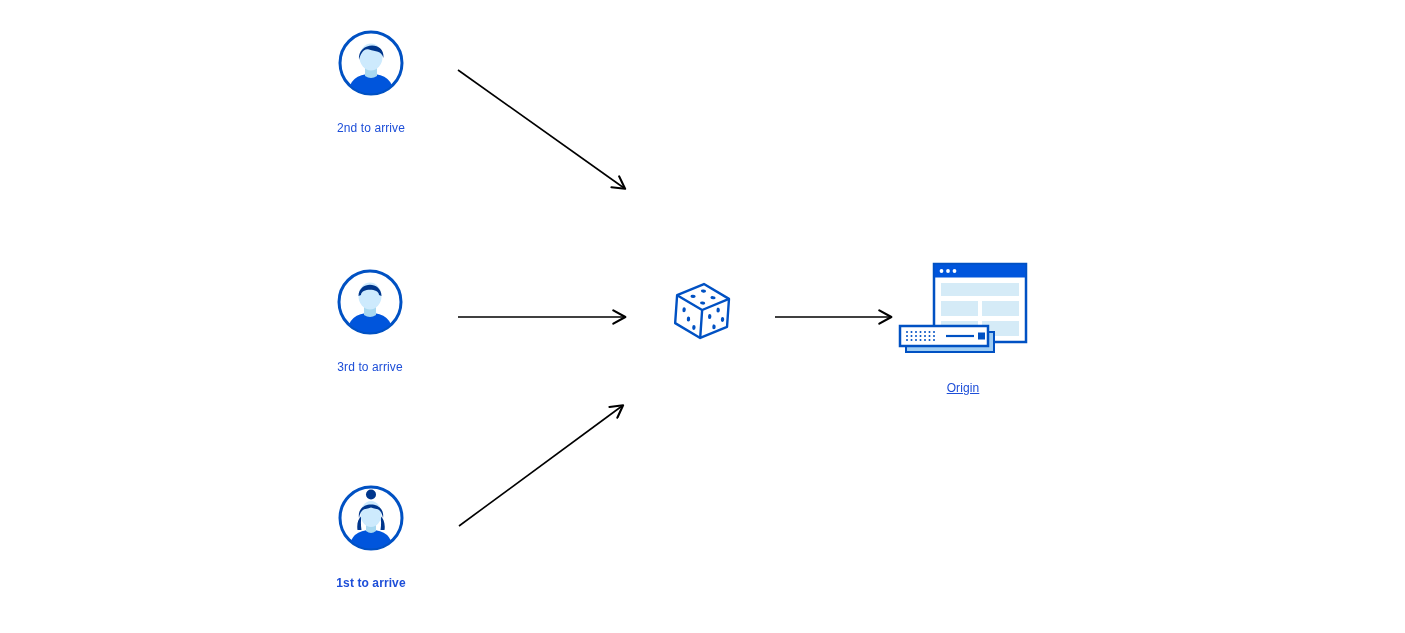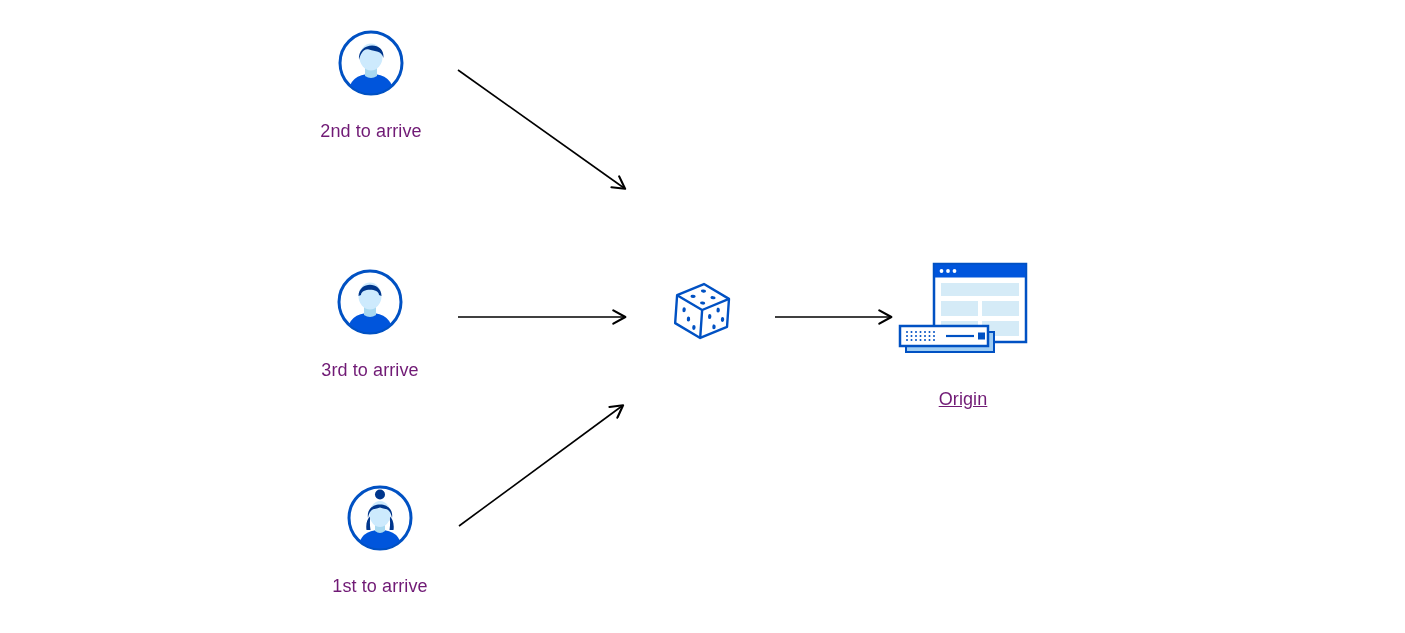--- a/index.html
+++ b/index.html
@@ -16,33 +16,33 @@
     overflow: hidden;
   }
   .node {
     position: absolute;
     display: flex;
     flex-direction: column;
     align-items: center;
   }
   .node .label {
     margin-top: 24px;
-    font-size: 18px;
-    color: #701a75;
+    font-size: 12px;
+    color: #1d4ed8;
     letter-spacing: 0.1px;
     white-space: nowrap;
   }
   .arrows-layer {
     position: absolute;
     top: 0; left: 0;
     width: 1405px;
     height: 633px;
     pointer-events: none;
   }
-  .origin-node .label { margin-top: 22px; text-decoration: underline; }
+  .origin-node .label { margin-top: 14px; text-decoration: underline; }
 </style>
 </head>
 <body>
 
 <div class="canvas">
 
   <svg class="arrows-layer" width="1405" height="633" viewBox="0 0 1405 633">
     <defs>
       <marker id="arrowhead" viewBox="0 0 12 12" refX="9" refY="6" markerWidth="10" markerHeight="10" orient="auto-start-reverse">
         <path d="M1 1 L10 6 L1 11" fill="none" stroke="#000000" stroke-width="1.6" stroke-linecap="round" stroke-linejoin="round"></path>
@@ -83,21 +83,21 @@
       <g clip-path="url(#avclip2)">
         <path d="M11 68 Q11 45 34 45 Q57 45 57 68 Z" fill="#0055dc"></path>
         <path d="M28 36 h12 v11 q-6 4 -12 0 Z" fill="#a8d8f0"></path>
         <ellipse cx="34" cy="28" rx="11.5" ry="13.5" fill="#cdeafd"></ellipse>
         <path d="M22.5 28 C23 13 45 13 45.5 28 L43 27 C43 20 25 20 25 27 Z" fill="#00368c"></path>
       </g>
     </svg>
     <div class="label">3rd to arrive</div>
   </div>
 
-  <div class="node" style="left:310px; top:484px; width:140px;">
+  <div class="node" style="left:301px; top:484px; width:140px;font-weight:bold;">
     <svg width="68" height="68" viewBox="0 0 68 68">
       <defs>
           <clipPath id="avclip3">
             <circle cx="34" cy="34" r="30.5"></circle>
           </clipPath>
         </defs>
       <circle cx="34" cy="34" r="31" fill="#ffffff" stroke="#0051c3" stroke-width="3"></circle>
       <g clip-path="url(#avclip3)">
         <circle cx="34" cy="10.5" r="5" fill="#00368c"></circle>
         <path d="M12 68 Q12 46 34 46 Q56 46 56 68 Z" fill="#0055dc"></path>

